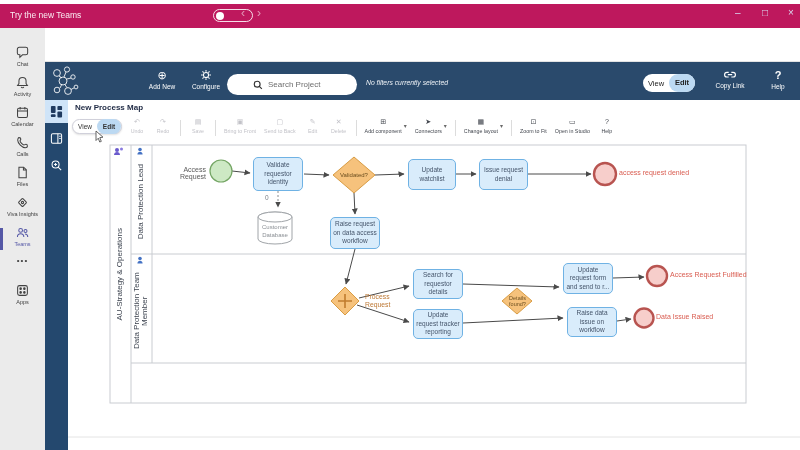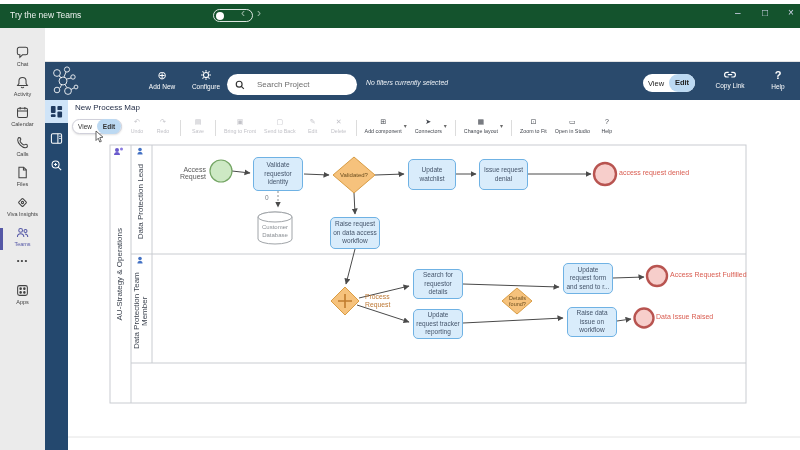--- a/index.html
+++ b/index.html
@@ -1,21 +1,21 @@
 <!DOCTYPE html>
 <html><head>
 <meta charset="utf-8">
 <style>
   * { margin:0; padding:0; box-sizing:border-box; }
   html,body { width:800px; height:450px; overflow:hidden; background:#fff;
     font-family:"Liberation Sans", sans-serif; }
   .screen { position:absolute; top:0; left:0; width:800px; height:450px; background:#fff; }
 
   
-  .titlebar { position:absolute; top:4px; left:0; width:800px; height:24px; background:#14532d; color:#fff; }
+  .titlebar { position:absolute; top:4px; left:0; width:800px; height:24px; background:#be185d; color:#fff; }
   .tb-toggle-label { position:absolute; left:10px; top:6px; font-size:8.5px; color:rgba(255,255,255,.92); }
   .tb-toggle { position:absolute; left:213px; top:5px; width:40px; height:13px; border:1px solid rgba(255,255,255,.85); border-radius:8px; }
   .tb-knob { position:absolute; left:2px; top:1.5px; width:8px; height:8px; border-radius:50%; background:#fff; }
   .tb-nav { position:absolute; top:2px; font-size:12px; color:rgba(255,255,255,.55); cursor:default; }
   .tb-search { position:absolute; left:270px; top:4px; width:263px; height:17px; background:#5d5f9e; border-radius:3px; display:flex; align-items:center; gap:5px; padding-left:7px; color:rgba(255,255,255,.72); font-size:8.5px; }
   .tb-win { position:absolute; top:3px; font-size:10px; color:#d8d9f0; }
 
   
   .rail { position:absolute; left:0; top:28px; width:45px; height:422px; background:#ebebeb; }
   .rail-item { position:absolute; left:0; width:45px; height:30px; display:flex; flex-direction:column; align-items:center; color:#424242; }
@@ -28,31 +28,31 @@
   .app-header { position:absolute; left:45px; top:28px; width:755px; height:34px; background:#fff; border-bottom:1px solid #e3e3e3; }
   .app-icon { position:absolute; left:75px; top:37px; width:21px; height:21px; border-radius:4px; background:#e3008c; display:flex; align-items:center; justify-content:center; }
   .app-title { position:absolute; left:105px; top:39px; font-size:14px; font-weight:bold; color:#232323; }
   .hdr-ico { position:absolute; top:40px; color:#5a5a5a; }
 
   
   .navybar { position:absolute; left:45px; top:62px; width:755px; height:38px; background:#2a4a6c; color:#fff; }
   .nb-btn { position:absolute; top:69px; display:flex; flex-direction:column; align-items:center; color:#fff; }
   .nb-btn .nb-ico { font-size:11px; line-height:12px; }
   .nb-btn .nb-label { font-size:6.5px; margin-top:2px; }
-  .nb-search { position:absolute; left:227px; top:74px; width:130px; height:21px; background:#fff; border-radius:11px; display:flex; align-items:center; gap:12px; padding-left:8px; color:#6d6d6d; font-size:8px; }
+  .nb-search { position:absolute; left:227px; top:74px; width:130px; height:21px; background:#fff; border-radius:11px; display:flex; align-items:center; gap:5px; padding-left:26px; color:#6d6d6d; font-size:8px; }
   .nb-filters { position:absolute; left:366px; top:79px; font-size:6.8px; font-style:italic; color:#f0f4f8; }
   .seg-pill { position:absolute; left:643px; top:74px; width:52px; height:18px; background:#fff; border-radius:9px; display:flex; align-items:center; font-size:7.5px; color:#222; }
   .seg-pill .seg { flex:1; text-align:center; }
   .seg-pill .seg.on { background:#bcd9f2; border-radius:9px; height:18px; line-height:18px; font-weight:bold; }
 
   
   .inner-sidebar { position:absolute; left:45px; top:100px; width:23px; height:350px; background:#24486e; }
   .is-tile { position:absolute; left:45px; display:flex; align-items:center; justify-content:center; width:23px; height:23px; }
   .is-tile.active { background:#cfe4f8; }
-  .tab-title { position:absolute; left:75px; top:103px; font-size:8px; font-weight:normal; color:#1f2a44; }
+  .tab-title { position:absolute; left:75px; top:103px; font-size:8px; font-weight:bold; color:#1f2a44; }
   .edit-toolbar { position:absolute; left:68px; top:117px; width:732px; height:25px; border-bottom:1px solid #e3e3e3; background:#fff; }
   .et-pill { position:absolute; left:72px; top:119px; width:50px; height:15px; border:1px solid #d0d0da; border-radius:8px; display:flex; align-items:center; font-size:6.5px; color:#333; background:#fff; box-shadow:0 1px 2px rgba(0,0,0,.12); }
   .et-pill .seg { flex:1; text-align:center; }
   .et-pill .seg.on { background:#bcd9f2; border-radius:8px; height:15px; line-height:15px; font-weight:bold; }
   .et-items { position:absolute; left:128px; top:118px; display:flex; align-items:flex-start; gap:8px; }
   .tbtn { display:flex; flex-direction:column; align-items:center; min-width:18px; }
   .tbtn .ticon { font-size:7px; line-height:8px; }
   .tbtn .tlabel { font-size:5.3px; margin-top:1.5px; white-space:nowrap; }
   .tbtn.disabled { color:#c2c2c8; }
   .tbtn.enabled { color:#42464e; }

